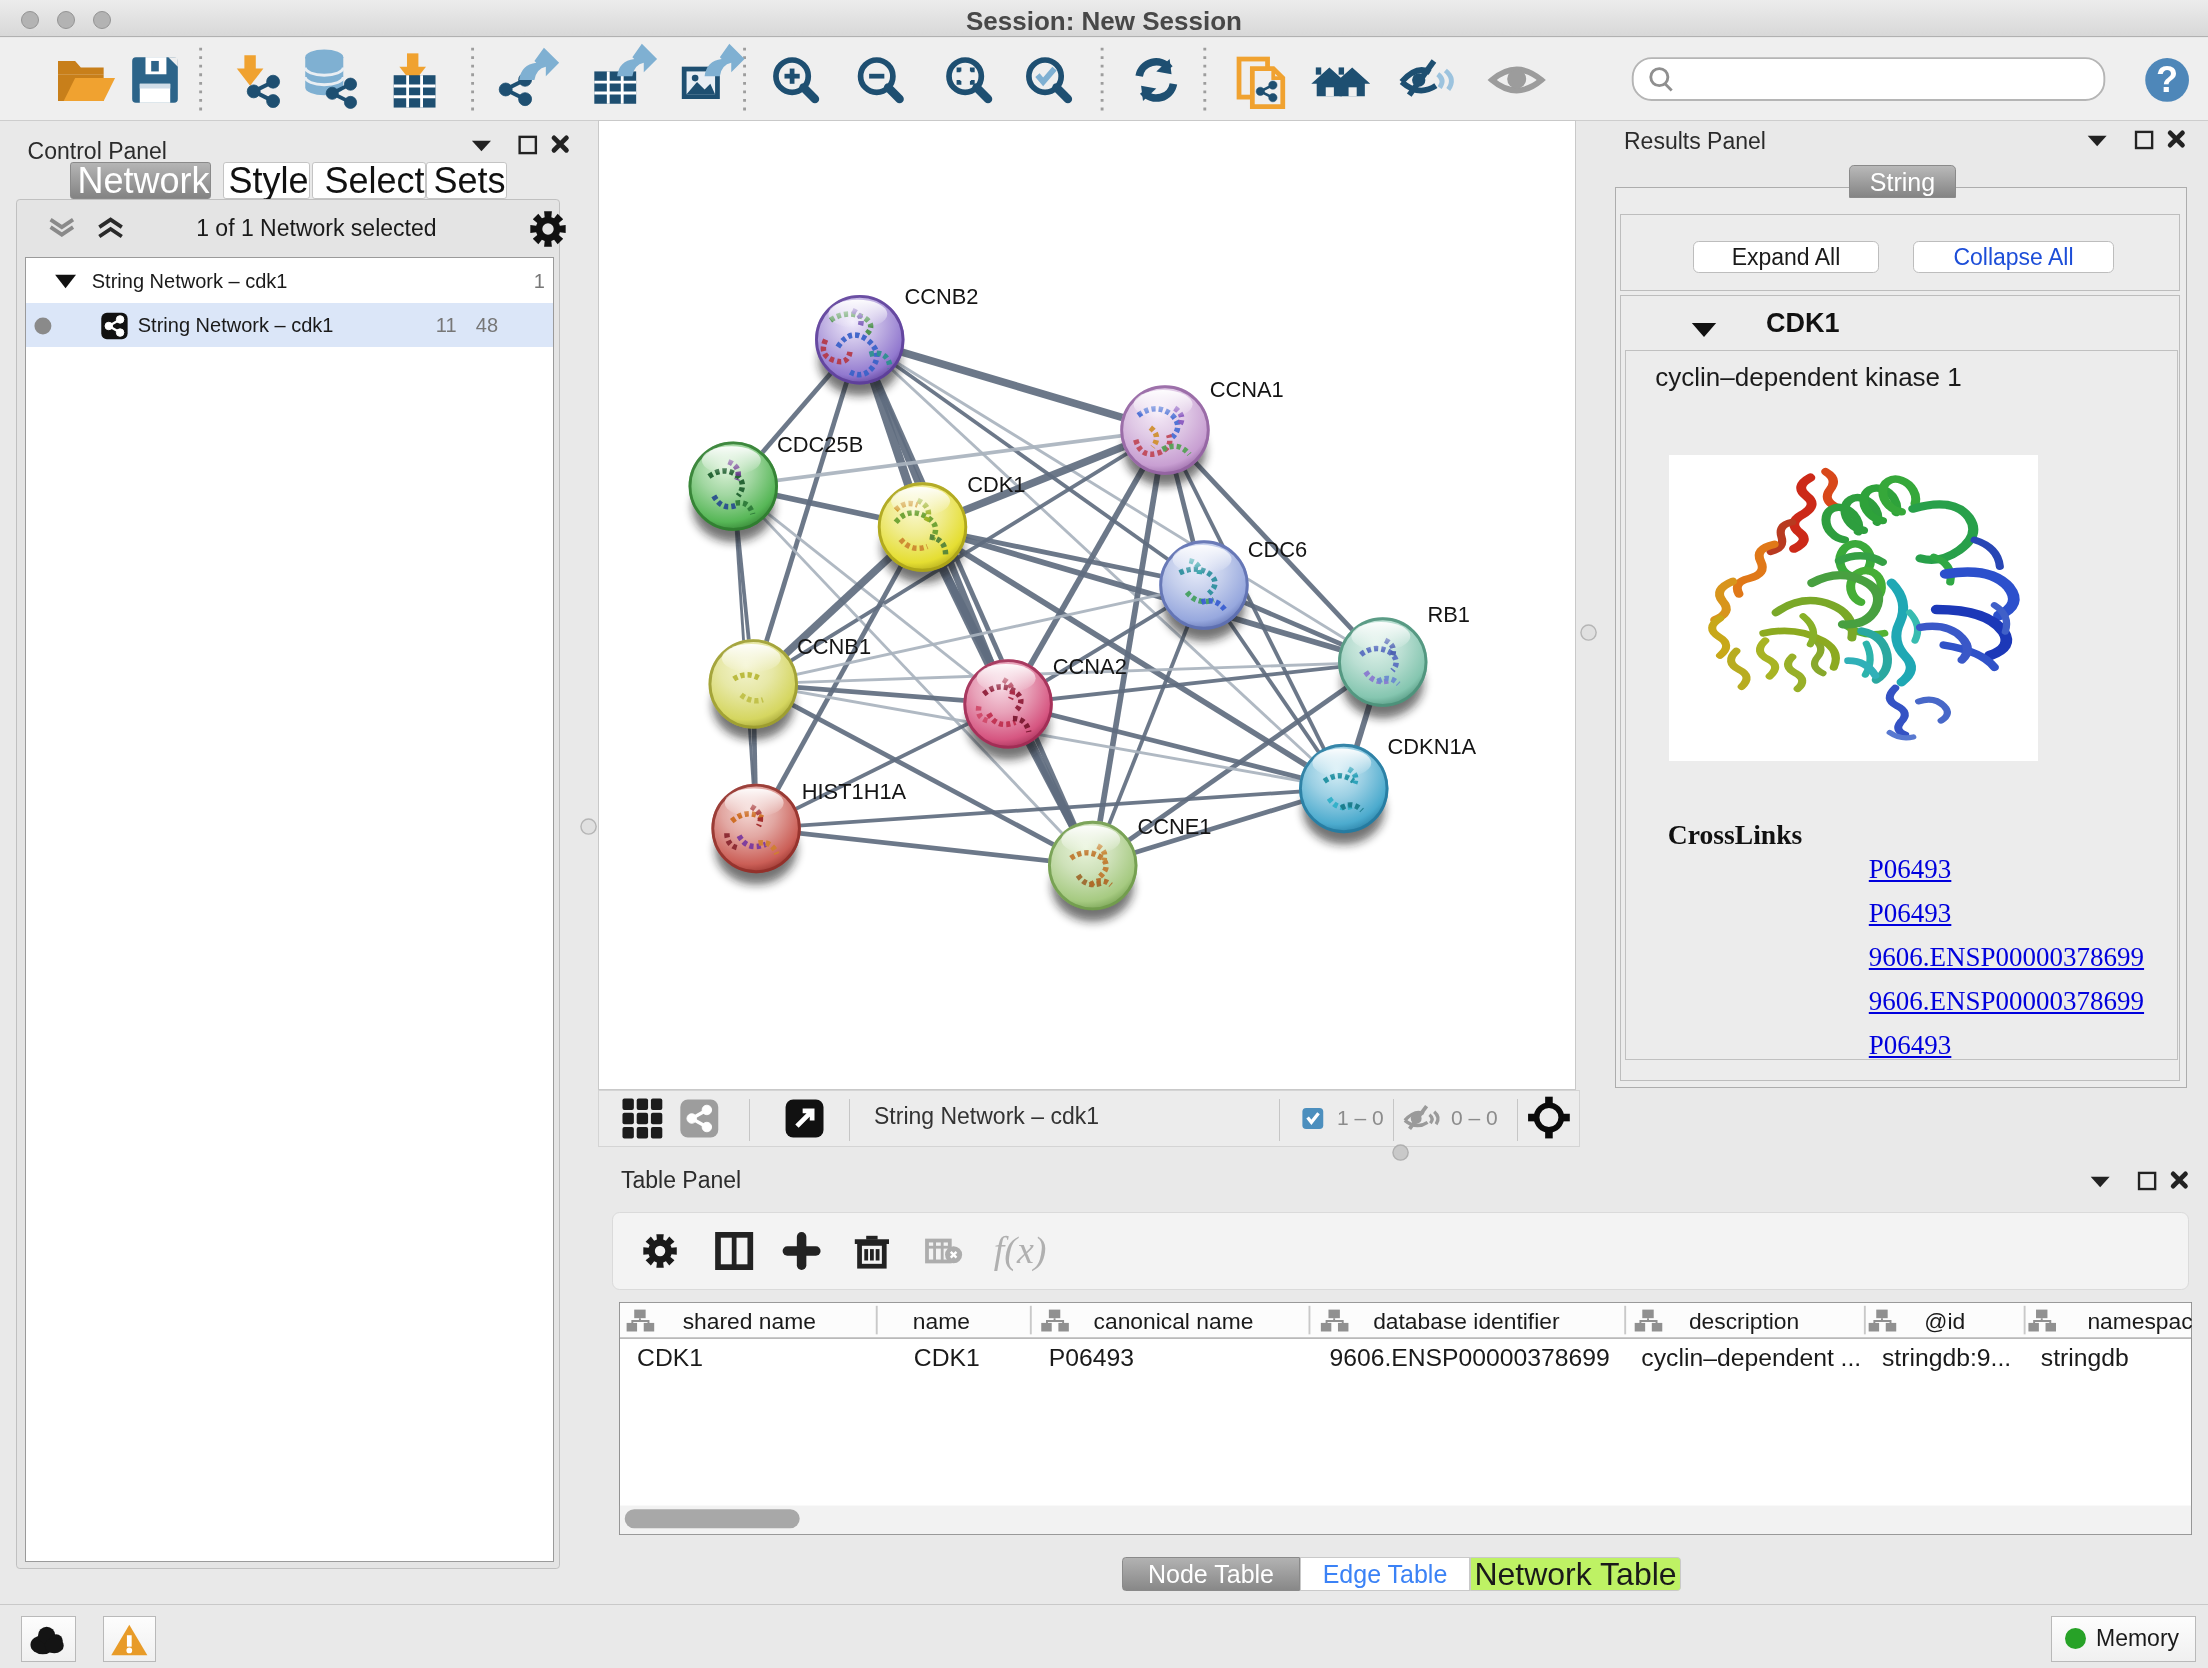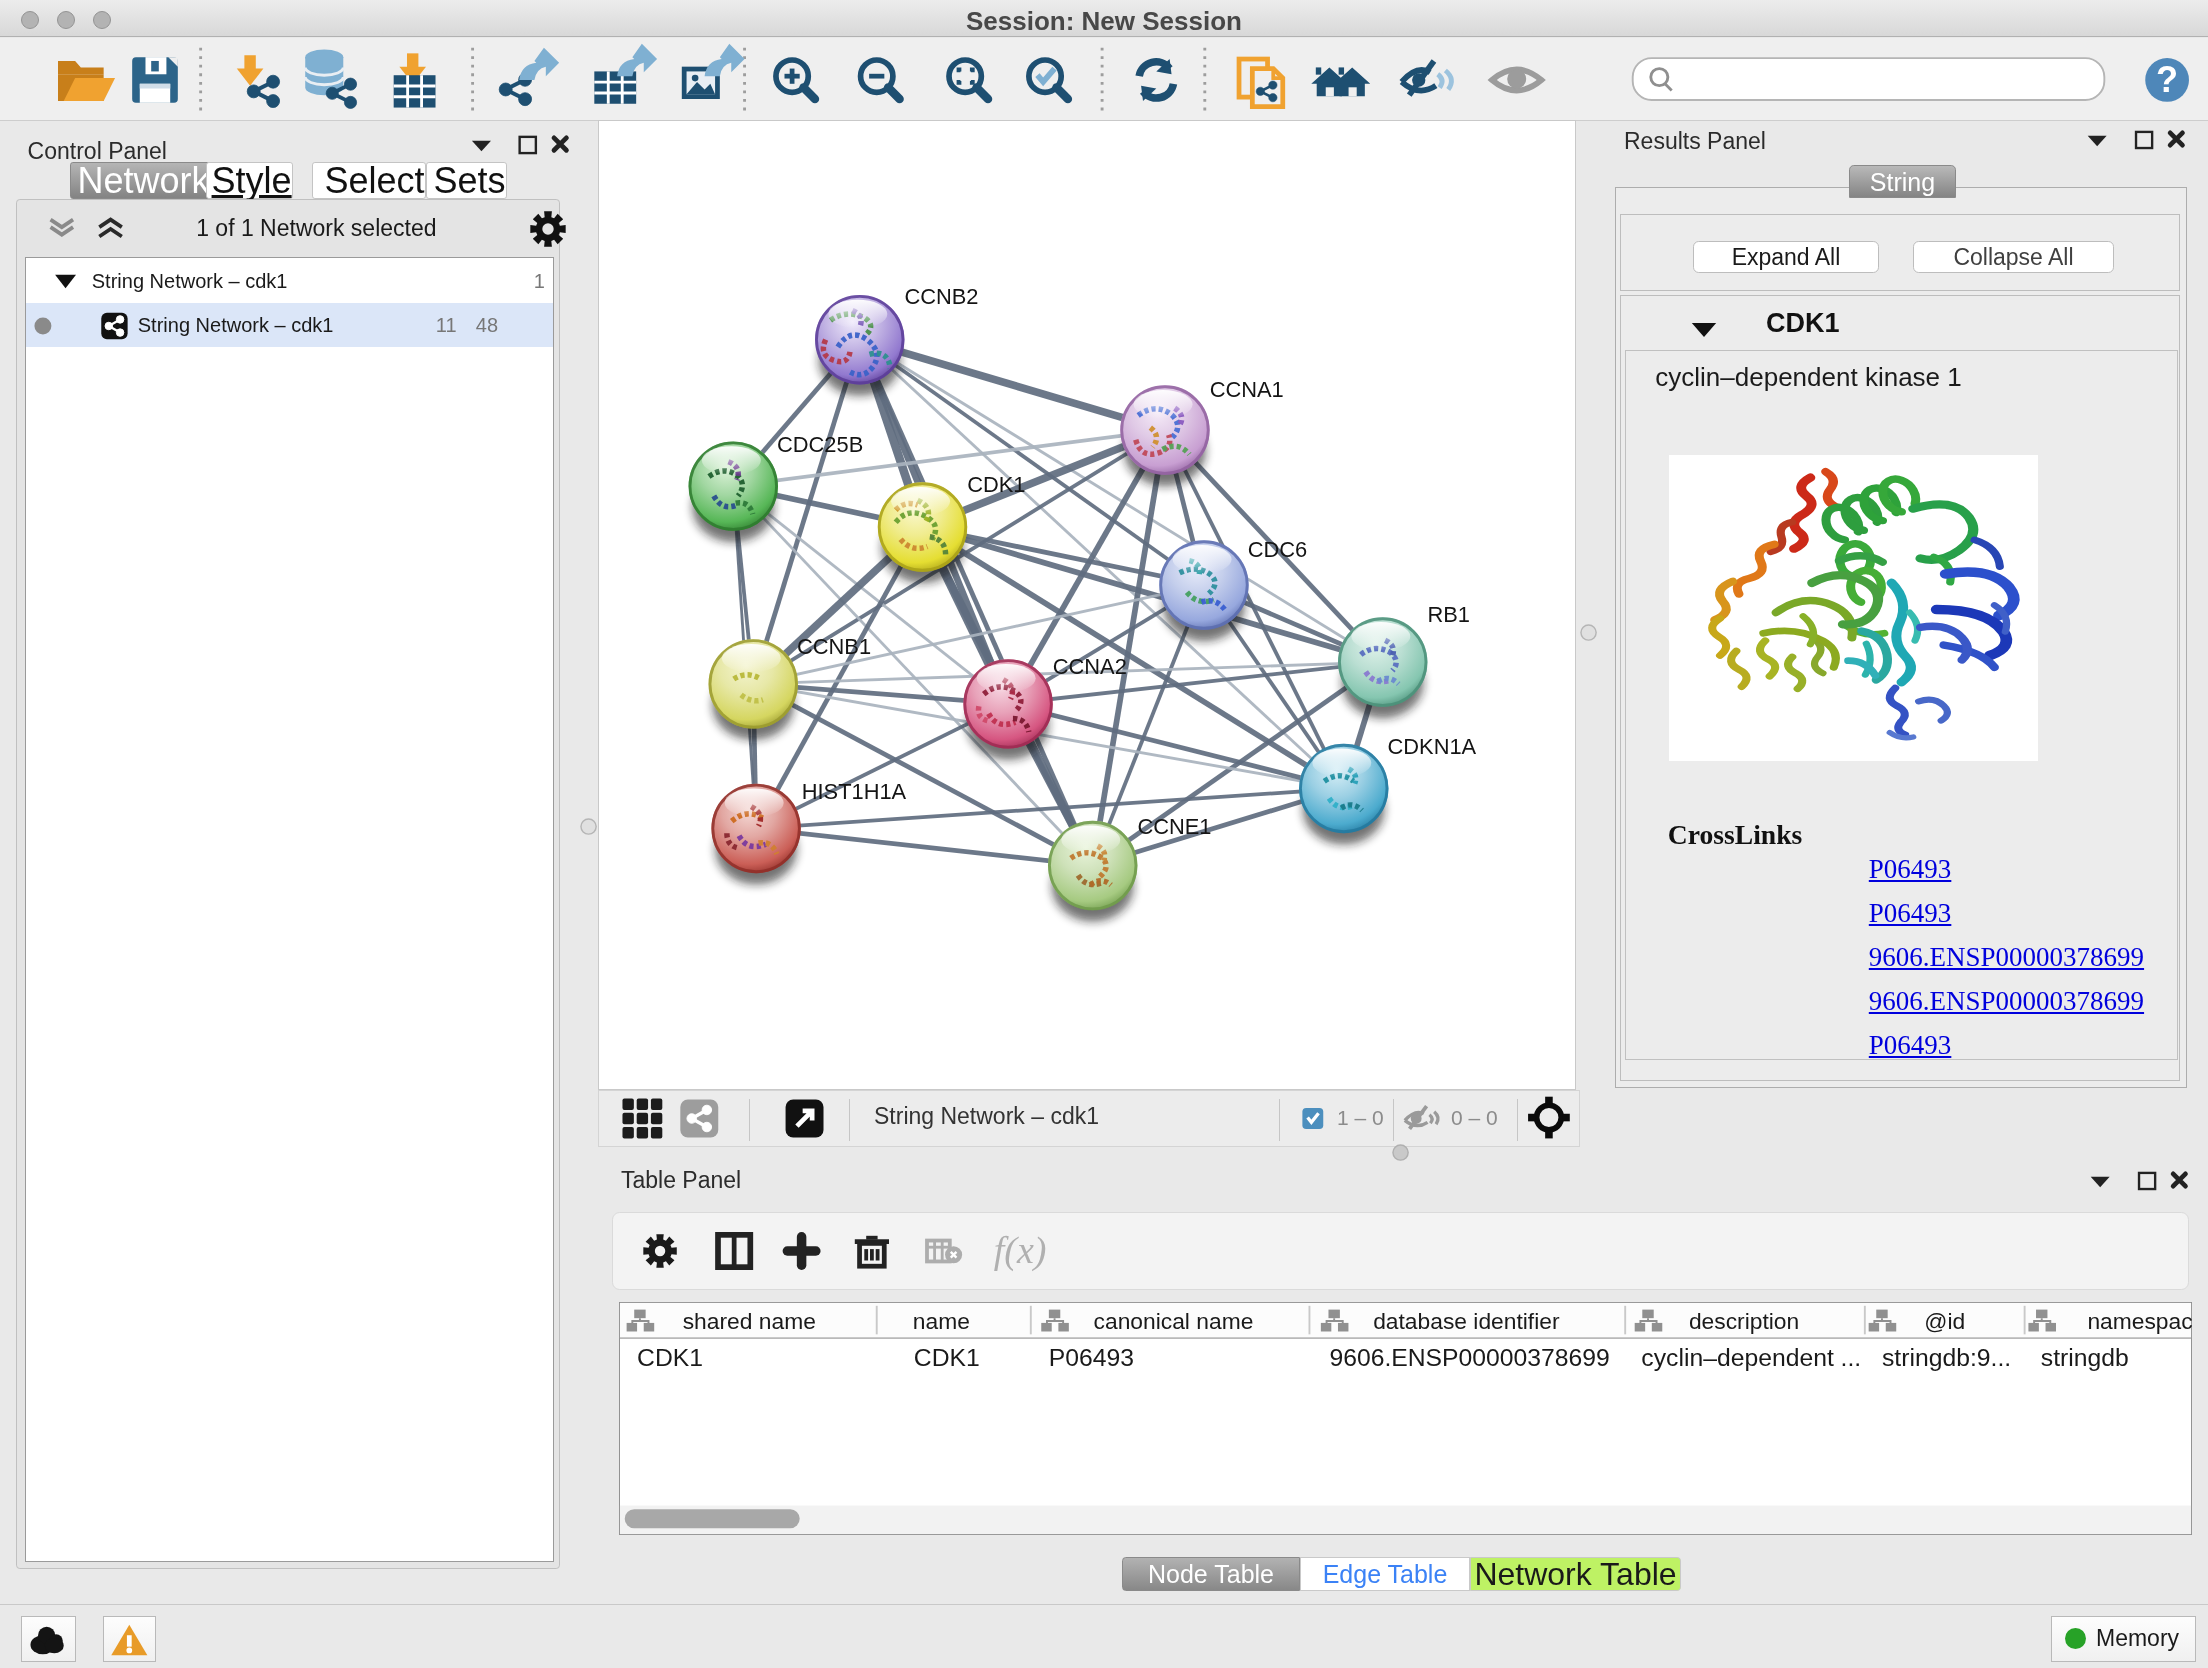--- a/index.html
+++ b/index.html
@@ -226,21 +226,21 @@
 <div id="control">
   <div id="ctl-hdr" class="ptitle">Control Panel</div>
   <svg class="abs" style="left:461px; top:11.4px;" width="105" height="25" viewBox="0 0 110 26">
     <path d="M2,9 L22,9 L12,20 Z" fill="#222"></path>
     <rect x="52" y="5" width="17" height="17" fill="none" stroke="#222" stroke-width="2.5"></rect>
     <path d="M88,6 L101,19 M101,6 L88,19" stroke="#222" stroke-width="5" stroke-linecap="round"></path>
   </svg>
 
   <div id="ctl-tabs">
     <div class="tab tabsel" style="left:0px; width:141px;">Network</div>
-    <div class="tab" style="left:136px; width:87px;text-decoration:underline;">Style</div>
+    <div class="tab" style="left:153px; width:87px;">Style</div>
     <div class="tab" style="left:242px; width:114px;">Select</div>
     <div class="tab" style="left:356px; width:81px;">Sets</div>
   </div>
   <div id="ctl-body">
     <div id="ctl-sub">
       <svg class="abs" style="left:28.5px; top:14.3px;" width="86" height="30" viewBox="0 0 90 32">
         <g stroke="#8a8a8a" stroke-width="4" fill="none">
           <path d="M4,6 L16,14 L28,6 M4,14 L16,22 L28,14"></path>
         </g>
         <g stroke="#2a2a2a" stroke-width="4" fill="none">
@@ -648,21 +648,21 @@
     <rect x="57" y="5" width="17" height="17" fill="none" stroke="#222" stroke-width="2.5"></rect>
     <path d="M93,6 L106,19 M106,6 L93,19" stroke="#222" stroke-width="5" stroke-linecap="round"></path>
   </svg>
 
   <div class="abs" style="left:247px; top:44px; width:107px; height:33px; background:linear-gradient(#b9b9b9,#848484); border:1px solid #8a8a8a; border-radius:4.8px 4.8px 0 0; color:#fff; font-size:25px; text-align:center; line-height:32px; z-index:2;">String</div>
 
   <div class="abs" style="left:13.3px; top:66px; width:572px; height:901px; background:#ececec; border:1px solid #adadad;"></div>
 
   <div class="abs" style="left:18px; top:93px; width:560px; height:77px; background:#ececec; border:1px solid #bdbdbd;">
     <div class="abs" style="left:72px; top:26px; width:186px; height:32px; background:#fff; border:1px solid #bdbdbd; border-radius:5.7px; font-size:23px; color:#1a1a1a; text-align:center; line-height:30px;">Expand All</div>
-    <div class="abs" style="left:292px; top:26px; width:201px; height:32px; background:#fff; border:1px solid #bdbdbd; border-radius:5.7px; font-size:23px; color:#404040; text-align:center; line-height:30px;">Collapse All</div>
+    <div class="abs" style="left:292px; top:26px; width:201px; height:32px; background:#fff; border:1px solid #bdbdbd; border-radius:5.7px; font-size:23px; color:#1d4ed8; text-align:center; line-height:30px;">Collapse All</div>
   </div>
 
   <div class="abs" style="left:18px; top:174px; width:560px; height:786px; background:#ececec; border:1px solid #bdbdbd;">
     <svg class="abs" style="left:68px; top:23px;" width="30" height="21" viewBox="0 0 32 22">
         <path d="M3,4 L29,4 L16,19 Z" fill="#111"></path>
       </svg>
     <div class="abs" style="left:145px; top:12.4px; width:171px; font-size:27px; font-weight:bold; color:#111;">CDK1</div>
 
     <div class="abs" style="left:3.8px; top:54px; width:553px; height:710px; background:#ececec; border:1px solid #c0c0c0; overflow:hidden;">
       <div class="abs" style="left:29.5px; top:11.4px; font-size:26px; color:#1b1b1b;">cyclin–dependent kinase 1</div>

